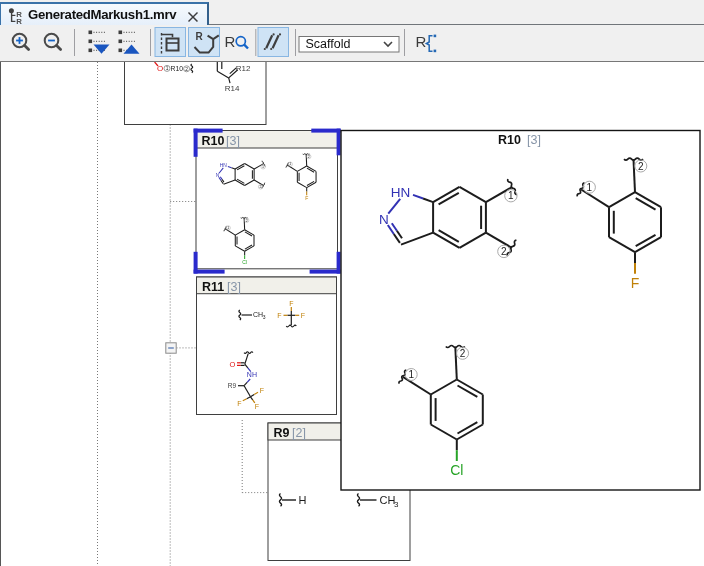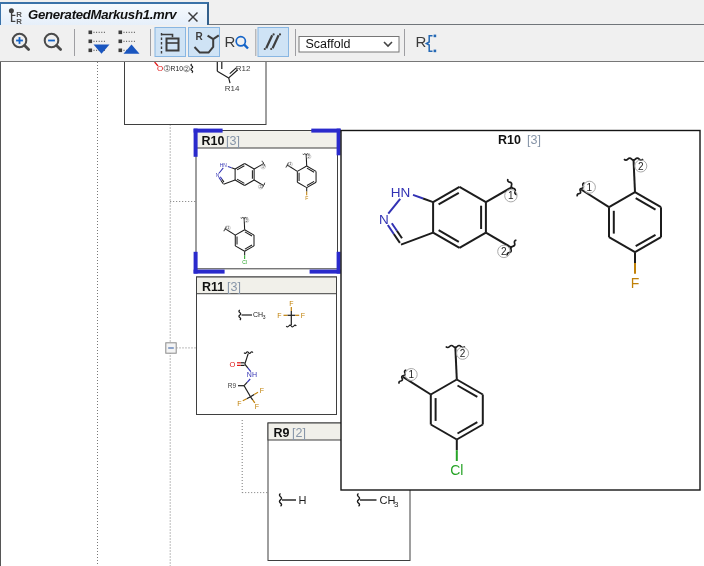--- a/index.html
+++ b/index.html
@@ -6,21 +6,21 @@
 html,body { width:704px; height:566px; overflow:hidden; }
 #app { position:relative; width:704px; height:566px; background:#fff;
   font-family:"Liberation Sans", sans-serif; }
 #tabbar { position:absolute; left:0; top:0; width:704px; height:25px; background:#f0f0f0; }
 #tabline { position:absolute; left:0; top:24px; width:704px; height:1px; background:#70757a; }
 #tab { position:absolute; left:0; top:2px; width:209px; height:23px;
   background:linear-gradient(#f6fafd,#e6effa);
   border-top:2px solid #3a72a8; border-left:1px solid #3a72a8; border-right:2px solid #33608c;
   z-index:2; }
 #tabicon { position:absolute; left:3px; top:0px; }
-#tabtitle { position:absolute; left:27px; top:2.5px; font-size:13.2px; font-weight:bold; letter-spacing:-0.3px; color:#101010; white-space:nowrap;font-style:italic; }
+#tabtitle { position:absolute; left:27px; top:2.5px; font-size:13.2px; font-weight:bold; letter-spacing:-0.3px; color:#101010; white-space:nowrap; }
 #tabclose { position:absolute; left:186px; top:5px; }
 #toolbar { position:absolute; left:0; top:25px; width:704px; height:37px; background:#f0f0f0;
   border-bottom:1px solid #777; }
 #canvas { position:absolute; left:0; top:62px; width:704px; height:504px; background:#fff; }
 #canvas svg { position:absolute; left:0; top:0; }
 svg text { font-family:"Liberation Sans", sans-serif; }
 </style>
 </head>
 <body>
 <div id="app">

